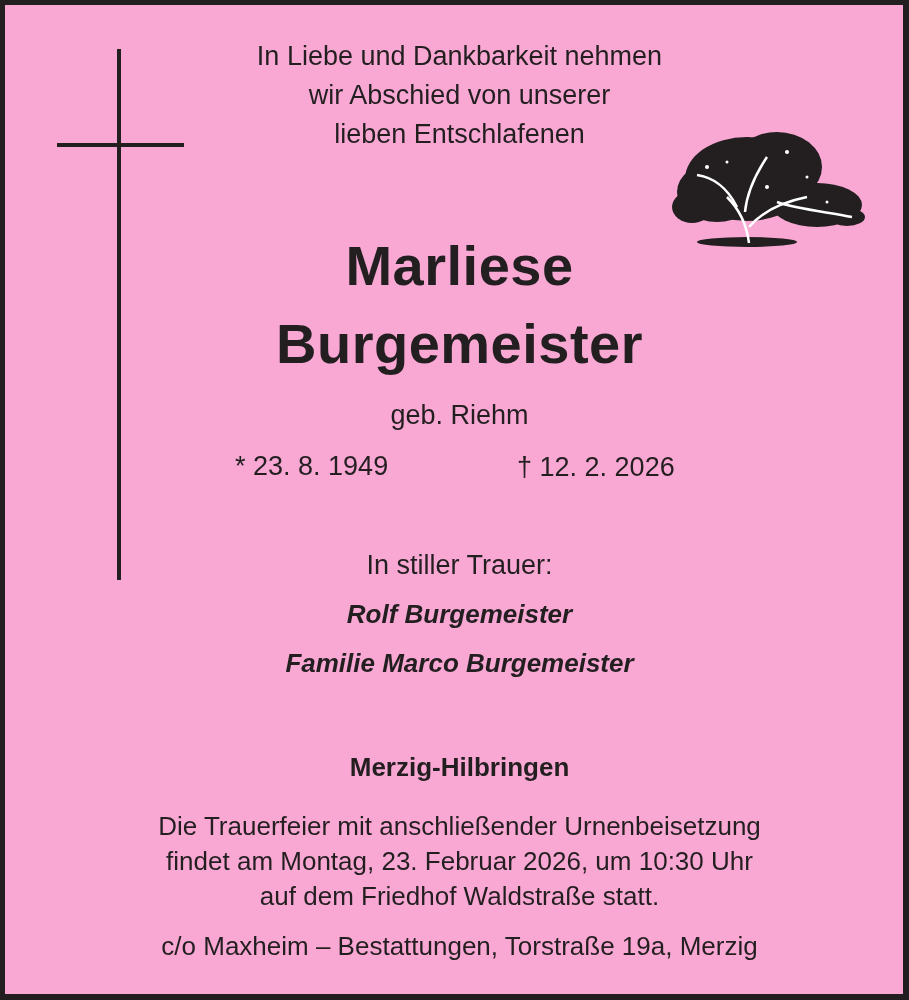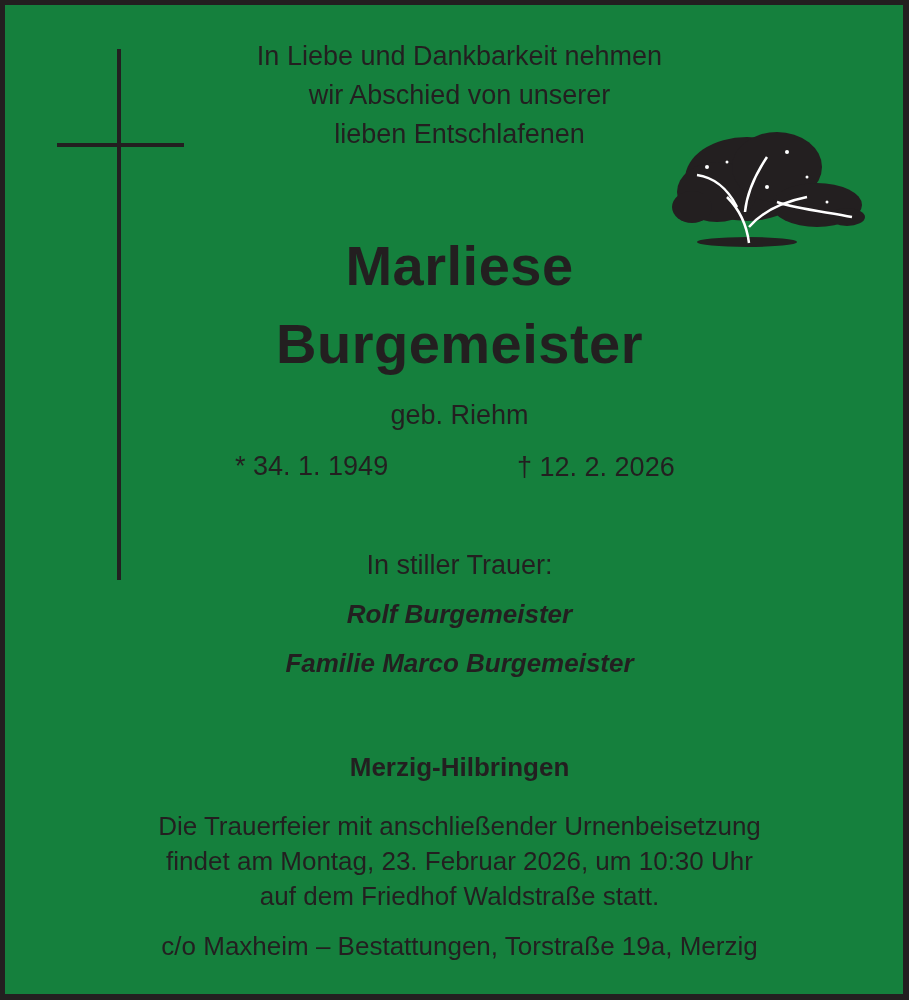--- a/index.html
+++ b/index.html
@@ -1,17 +1,17 @@
 <!DOCTYPE html>
 <html><head>
 <meta charset="utf-8">
 <style>
   html,body{margin:0;padding:0;background:#fff;}
   body{width:909px;height:1000px;position:relative;overflow:hidden;font-family:"Liberation Sans","DejaVu Sans",sans-serif;color:#231f20;}
-  .frame{position:absolute;left:0;top:0;width:909px;height:1000px;box-sizing:border-box;border:5px solid #231f20;border-bottom-width:6px;border-right-width:6px;background:#15803d;}
+  .frame{position:absolute;left:0;top:0;width:909px;height:1000px;box-sizing:border-box;border:5px solid #231f20;border-bottom-width:6px;border-right-width:6px;background:#f9a8d4;}
   .cross-v{position:absolute;left:112px;top:44px;width:4px;height:531px;background:#231f20;}
   .cross-h{position:absolute;left:52px;top:138px;width:127px;height:4px;background:#231f20;}
   .line{position:absolute;left:0;width:909px;text-align:center;white-space:nowrap;}
   .name{font-weight:bold;font-size:56px;letter-spacing:0.5px;}
   .sub{font-size:27px;}
   .date{position:absolute;font-size:27px;white-space:nowrap;}
   .mourn{font-weight:bold;font-style:italic;font-size:26px;}
   .place{font-weight:bold;font-size:26px;}
   .body{font-size:26px;}
   .tree{position:absolute;left:662px;top:112px;width:200px;height:135px;}
@@ -55,21 +55,21 @@
   <div class="line sub" style="top:75px;">wir Abschied von unserer</div>
   <div class="line sub" style="top:114px;">lieben Entschlafenen</div>
 
   <div class="line name" style="top:228px;">Marliese</div>
   <div class="line name" style="top:306px;">Burgemeister</div>
 
   <div class="line sub" style="top:395px;">geb. Riehm</div>
 
   <div class="date" style="left:230px;top:446px;">
     <span>*</span>
-    <span>34. 1. 1949</span>
+    <span>23. 8. 1949</span>
   </div>
   <div class="date" style="left:512px;top:447px;">
     <span>†</span>
     <span>12. 2. 2026</span>
   </div>
 
   <div class="line sub" style="top:545px;">In stiller Trauer:</div>
   <div class="line mourn" style="top:594px;">Rolf Burgemeister</div>
   <div class="line mourn" style="top:643px;">Familie Marco Burgemeister</div>
 

